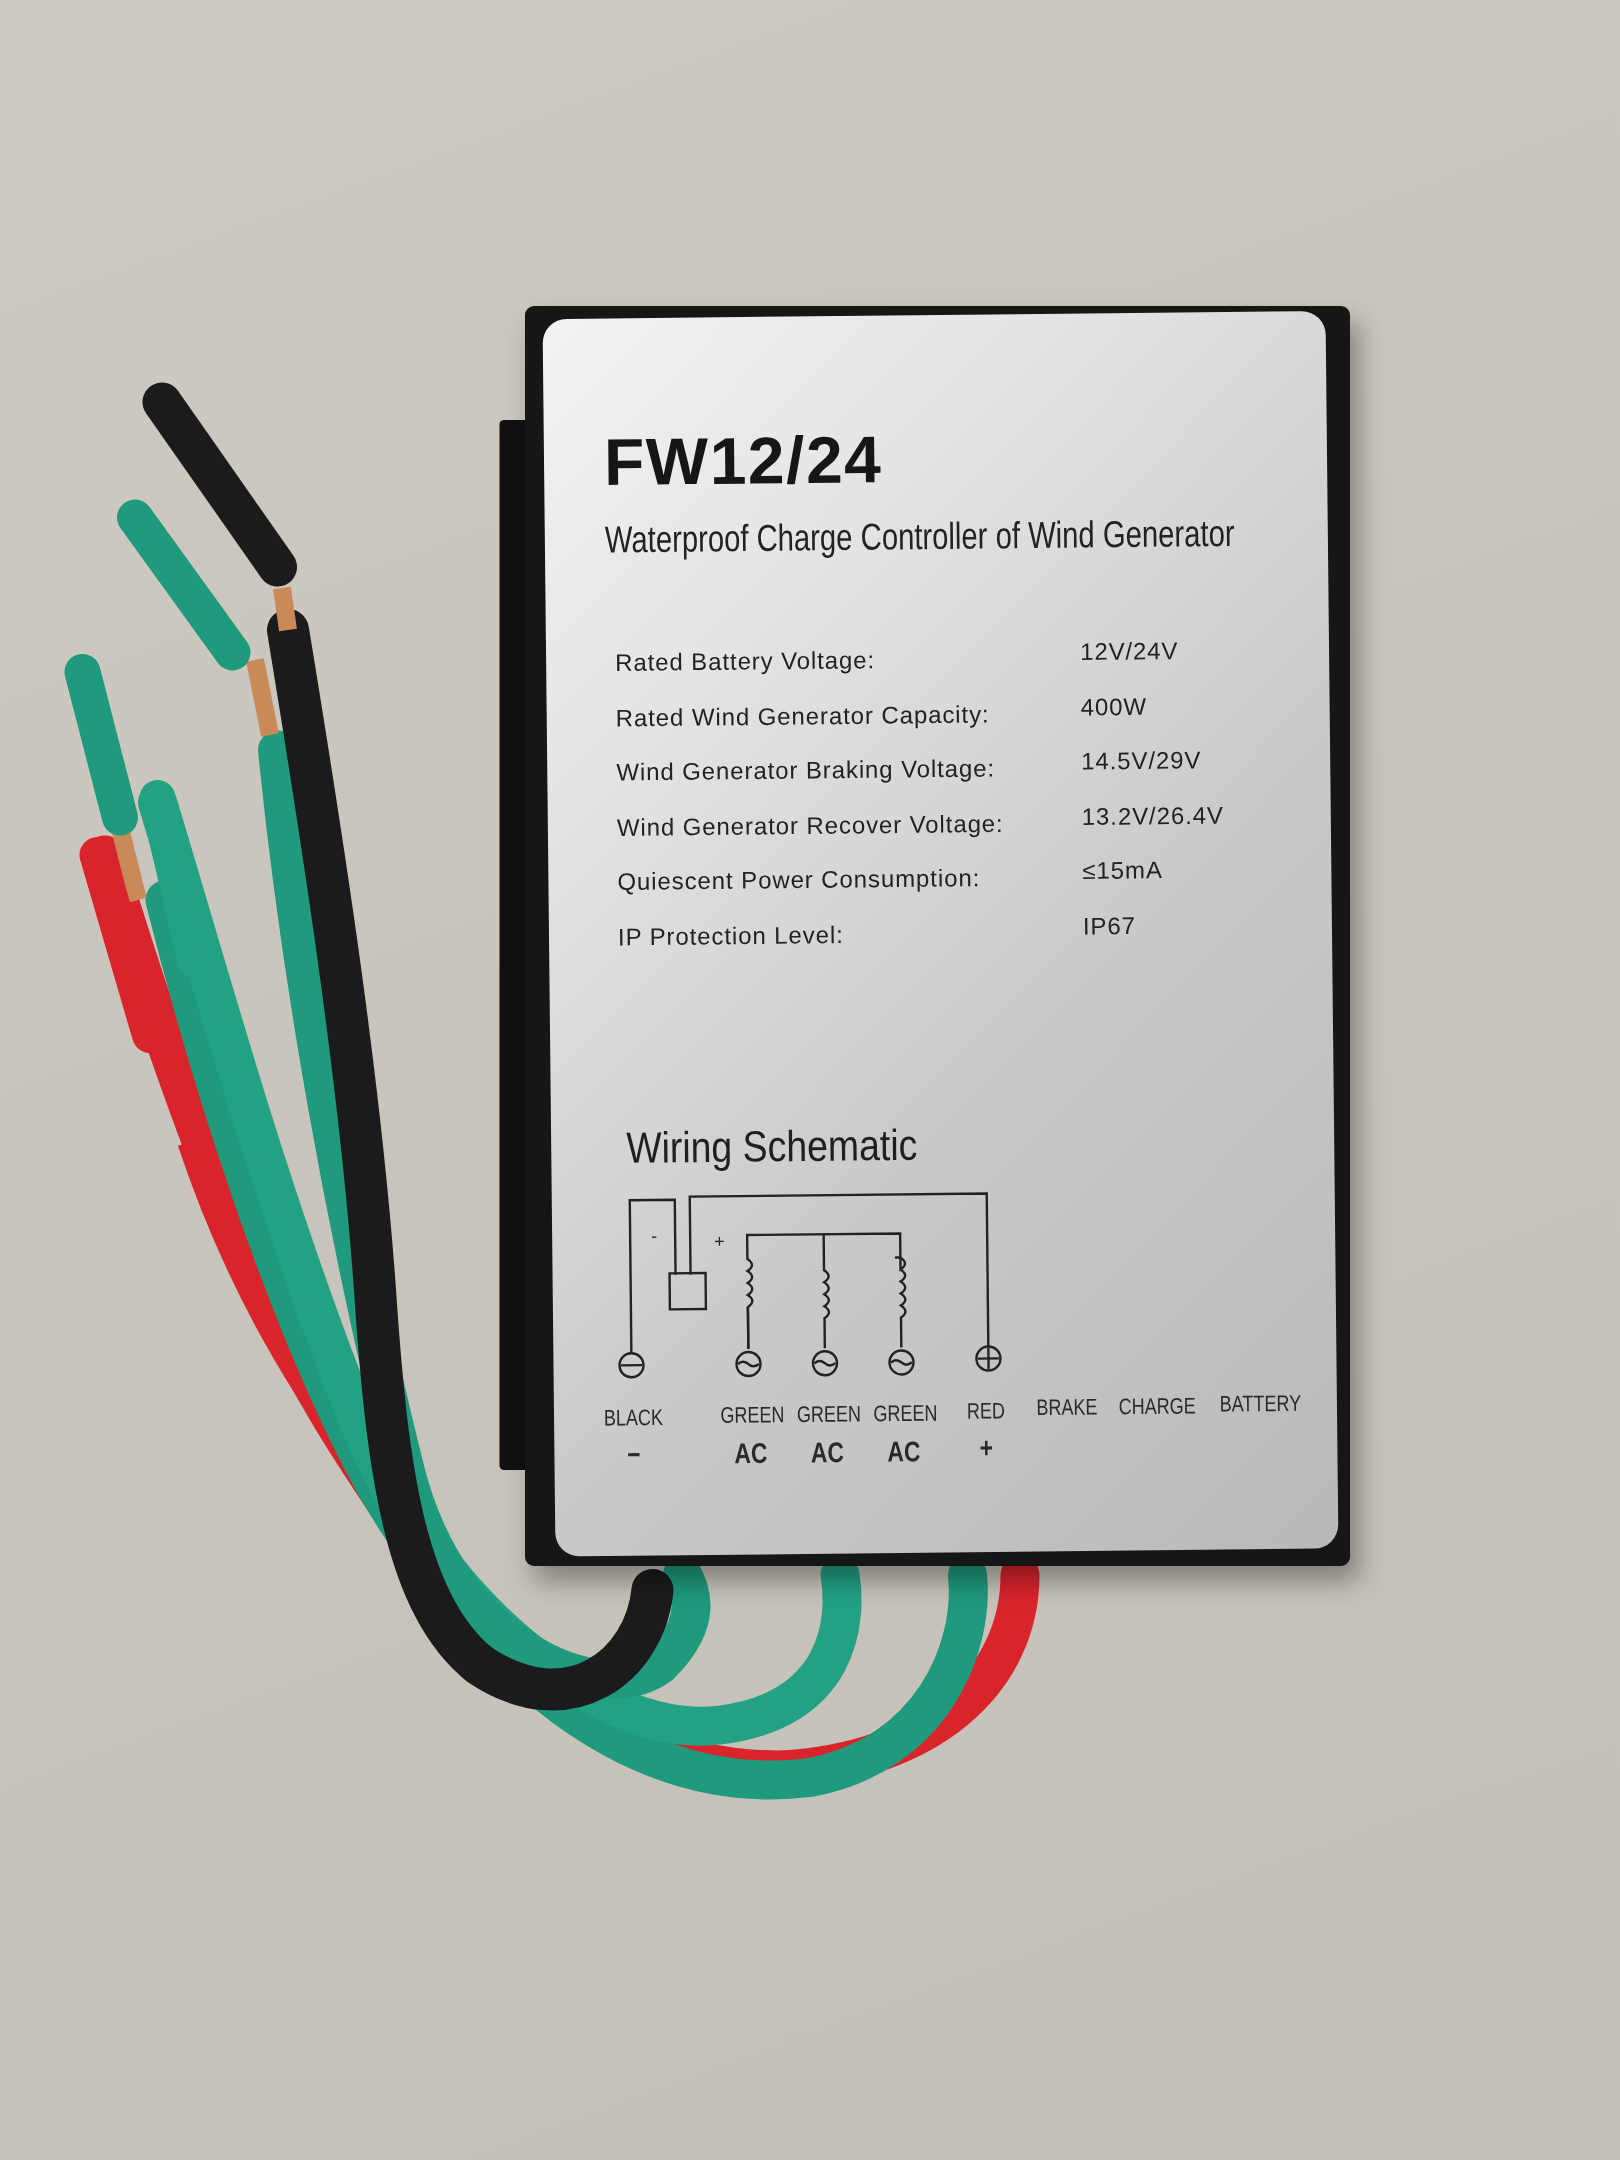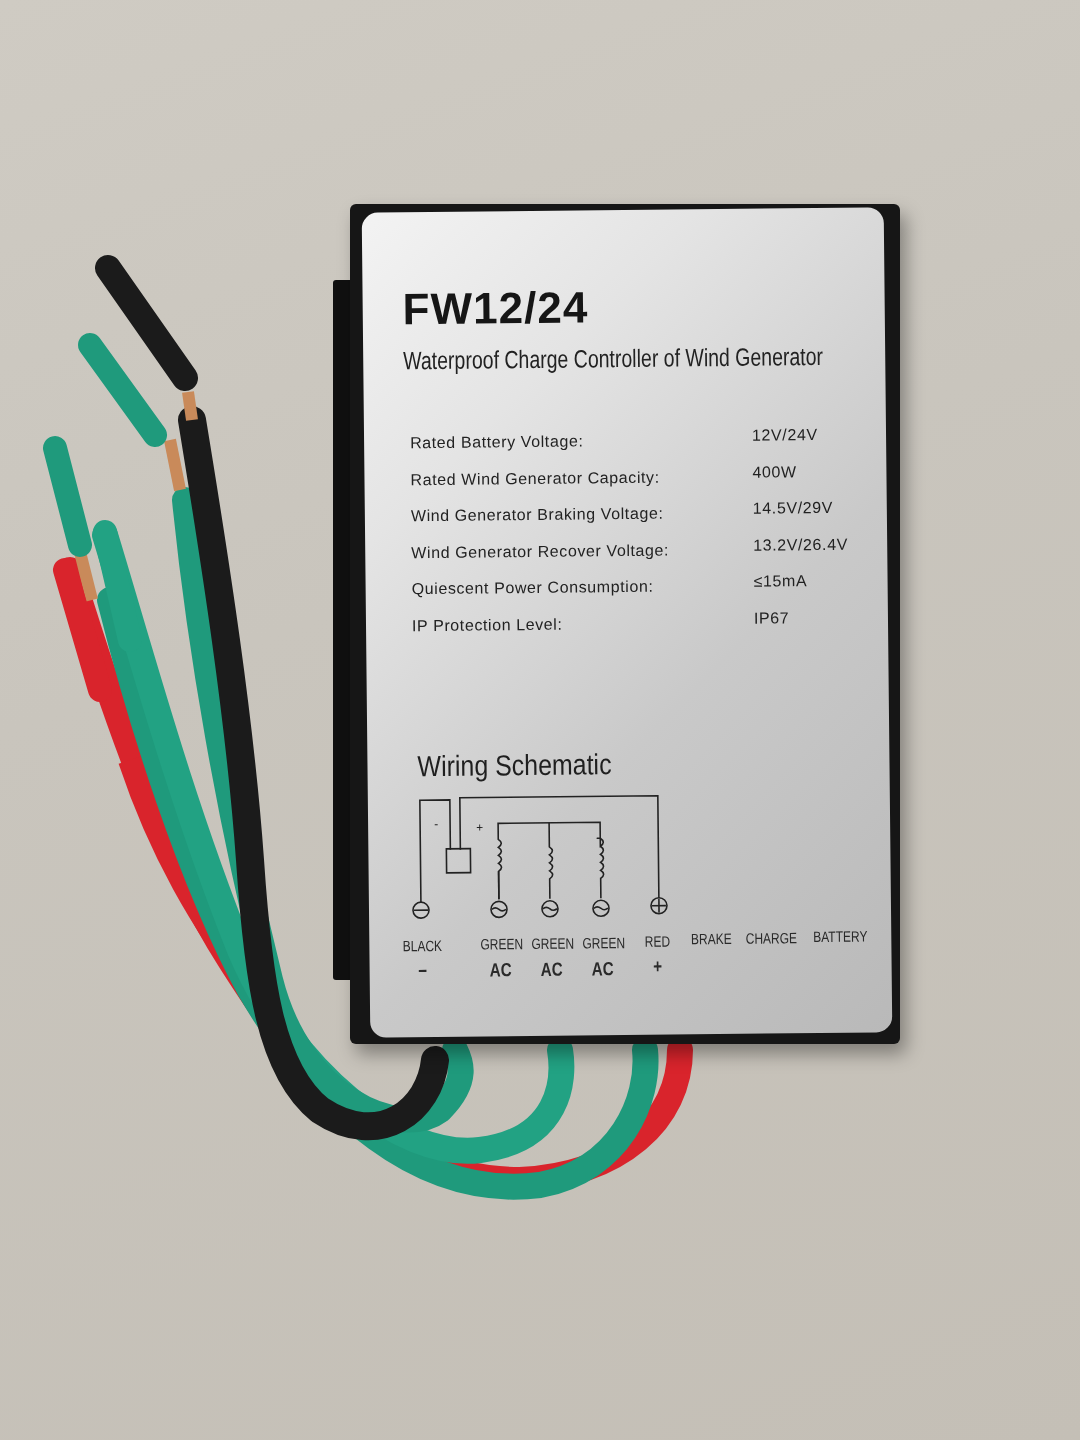--- a/index.html
+++ b/index.html
@@ -11,21 +11,21 @@
        background:#161616;border-radius:6px;box-shadow:6px 10px 18px rgba(0,0,0,.35);}
   .flange{position:absolute;left:333px;top:280px;width:30px;height:700px;background:#101010;border-radius:3px;}
   .label{position:absolute;left:366px;top:210px;width:522px;height:825px;border-radius:16px;
        background:linear-gradient(135deg,#f3f3f3 0%,#e4e4e4 25%,#c9c9c9 60%,#b9b9b9 100%);
        transform:rotate(-0.6deg);}
   .model{position:absolute;left:40px;top:72px;font-size:44px;font-weight:bold;color:#161616;letter-spacing:1px;}
   .subtitle{position:absolute;left:40px;top:134px;font-size:25px;color:#222;transform:scaleX(0.78);transform-origin:left top;white-space:nowrap;}
   .specs{position:absolute;left:46px;top:222px;width:440px;}
   .spec-row{position:relative;height:36.5px;font-size:16px;color:#222;letter-spacing:.6px;}
   .spec-key{position:absolute;left:0;top:0;}
-  .spec-val{position:absolute;left:310px;top:-4px;margin-left:32px;}
+  .spec-val{position:absolute;left:310px;top:-4px;}
   .schem-title{position:absolute;left:50px;top:538px;font-size:29px;color:#1f1f1f;transform:scaleX(0.86);transform-origin:left top;white-space:nowrap;}
   .schem{position:absolute;left:40px;top:580px;}
   .term-label{position:absolute;font-size:15px;color:#2a2a2a;transform:scaleX(0.8);transform-origin:center top;text-align:center;}
   .term-sub{position:absolute;font-size:19px;font-weight:bold;color:#2a2a2a;transform:scaleX(0.8);text-align:center;}
 </style>
 </head>
 <body>
 
 <svg class="wires" viewBox="0 0 1080 1440">
 

